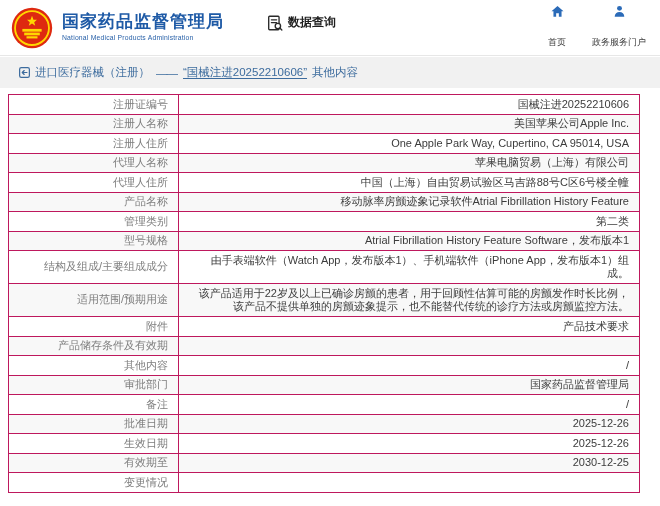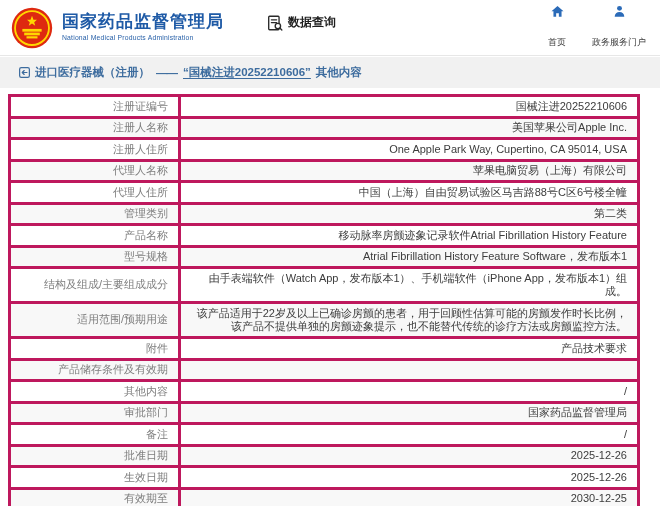--- a/index.html
+++ b/index.html
@@ -19,31 +19,31 @@
   .query-label { font-size:12px; font-weight:600; color:#1f1f1f; }
   .spacer { flex:1; }
   .top-nav { display:flex; gap:26px; margin-top:-2px; }
   .top-nav-item { display:flex; flex-direction:column; align-items:center; cursor:pointer; }
   .top-nav-item svg { width:15px; height:15px; }
   .top-nav-label { font-size:9px; color:#3a3a3a; margin-top:13px; white-space:nowrap; }
 
   
   .crumb-bar { height:31px; background:#f1f1f1; display:flex; align-items:center;
     padding-left:18px; margin-top:1px; }
-  .crumb-bar, .crumb-bar span { font-size:11.5px; font-weight:700; color:#3d6c9e; }
+  .crumb-bar, .crumb-bar span { font-size:11.5px; font-weight:400; color:#3d6c9e; }
   .crumb-back { width:13px; height:13px; margin-right:4px; flex:0 0 auto; }
   .crumb-sep { margin:0 6px; letter-spacing:-1px; }
   .crumb-number { text-decoration:underline; text-underline-offset:2px; }
   .crumb-suffix { margin-left:5px; }
 
   
   .table-wrap { margin:6px 20px 0 8px; }
   table.info { width:100%; border-collapse:collapse; border:1px solid #e9e9e9;
     font-size:11px; color:#3c3c3c; }
-  table.info td { border:3px solid #be185d; padding:2.5px 10px; line-height:13.5px;
+  table.info td { border:1px solid #be185d; padding:2.5px 10px; line-height:13.5px;
     height:18px; vertical-align:middle; }
   td.cell-label { width:170px; text-align:right; color:#7d7d7d; padding-right:12px;
     white-space:nowrap; }
   td.cell-value { text-align:right; }
   table.info tr:nth-child(even) td { background:#f8f8f8; }
 </style>
 </head>
 <body>
 
 <div class="header">
@@ -130,26 +130,26 @@
         </tr>
         <tr>
           <td class="cell-label">代理人名称</td>
           <td class="cell-value">苹果电脑贸易（上海）有限公司</td>
         </tr>
         <tr>
           <td class="cell-label">代理人住所</td>
           <td class="cell-value">中国（上海）自由贸易试验区马吉路88号C区6号楼全幢</td>
         </tr>
         <tr>
+          <td class="cell-label">产品名称</td>
+          <td class="cell-value">移动脉率房颤迹象记录软件Atrial Fibrillation History Feature</td>
+        </tr>
+        <tr>
           <td class="cell-label">管理类别</td>
           <td class="cell-value">第二类</td>
-        </tr>
-        <tr>
-          <td class="cell-label">产品名称</td>
-          <td class="cell-value">移动脉率房颤迹象记录软件Atrial Fibrillation History Feature</td>
         </tr>
         <tr>
           <td class="cell-label">型号规格</td>
           <td class="cell-value">Atrial Fibrillation History Feature Software，发布版本1</td>
         </tr>
         <tr>
           <td class="cell-label">结构及组成/主要组成成分</td>
           <td class="cell-value">由手表端软件（Watch App，发布版本1）、手机端软件（iPhone App，发布版本1）组成。</td>
         </tr>
         <tr>

